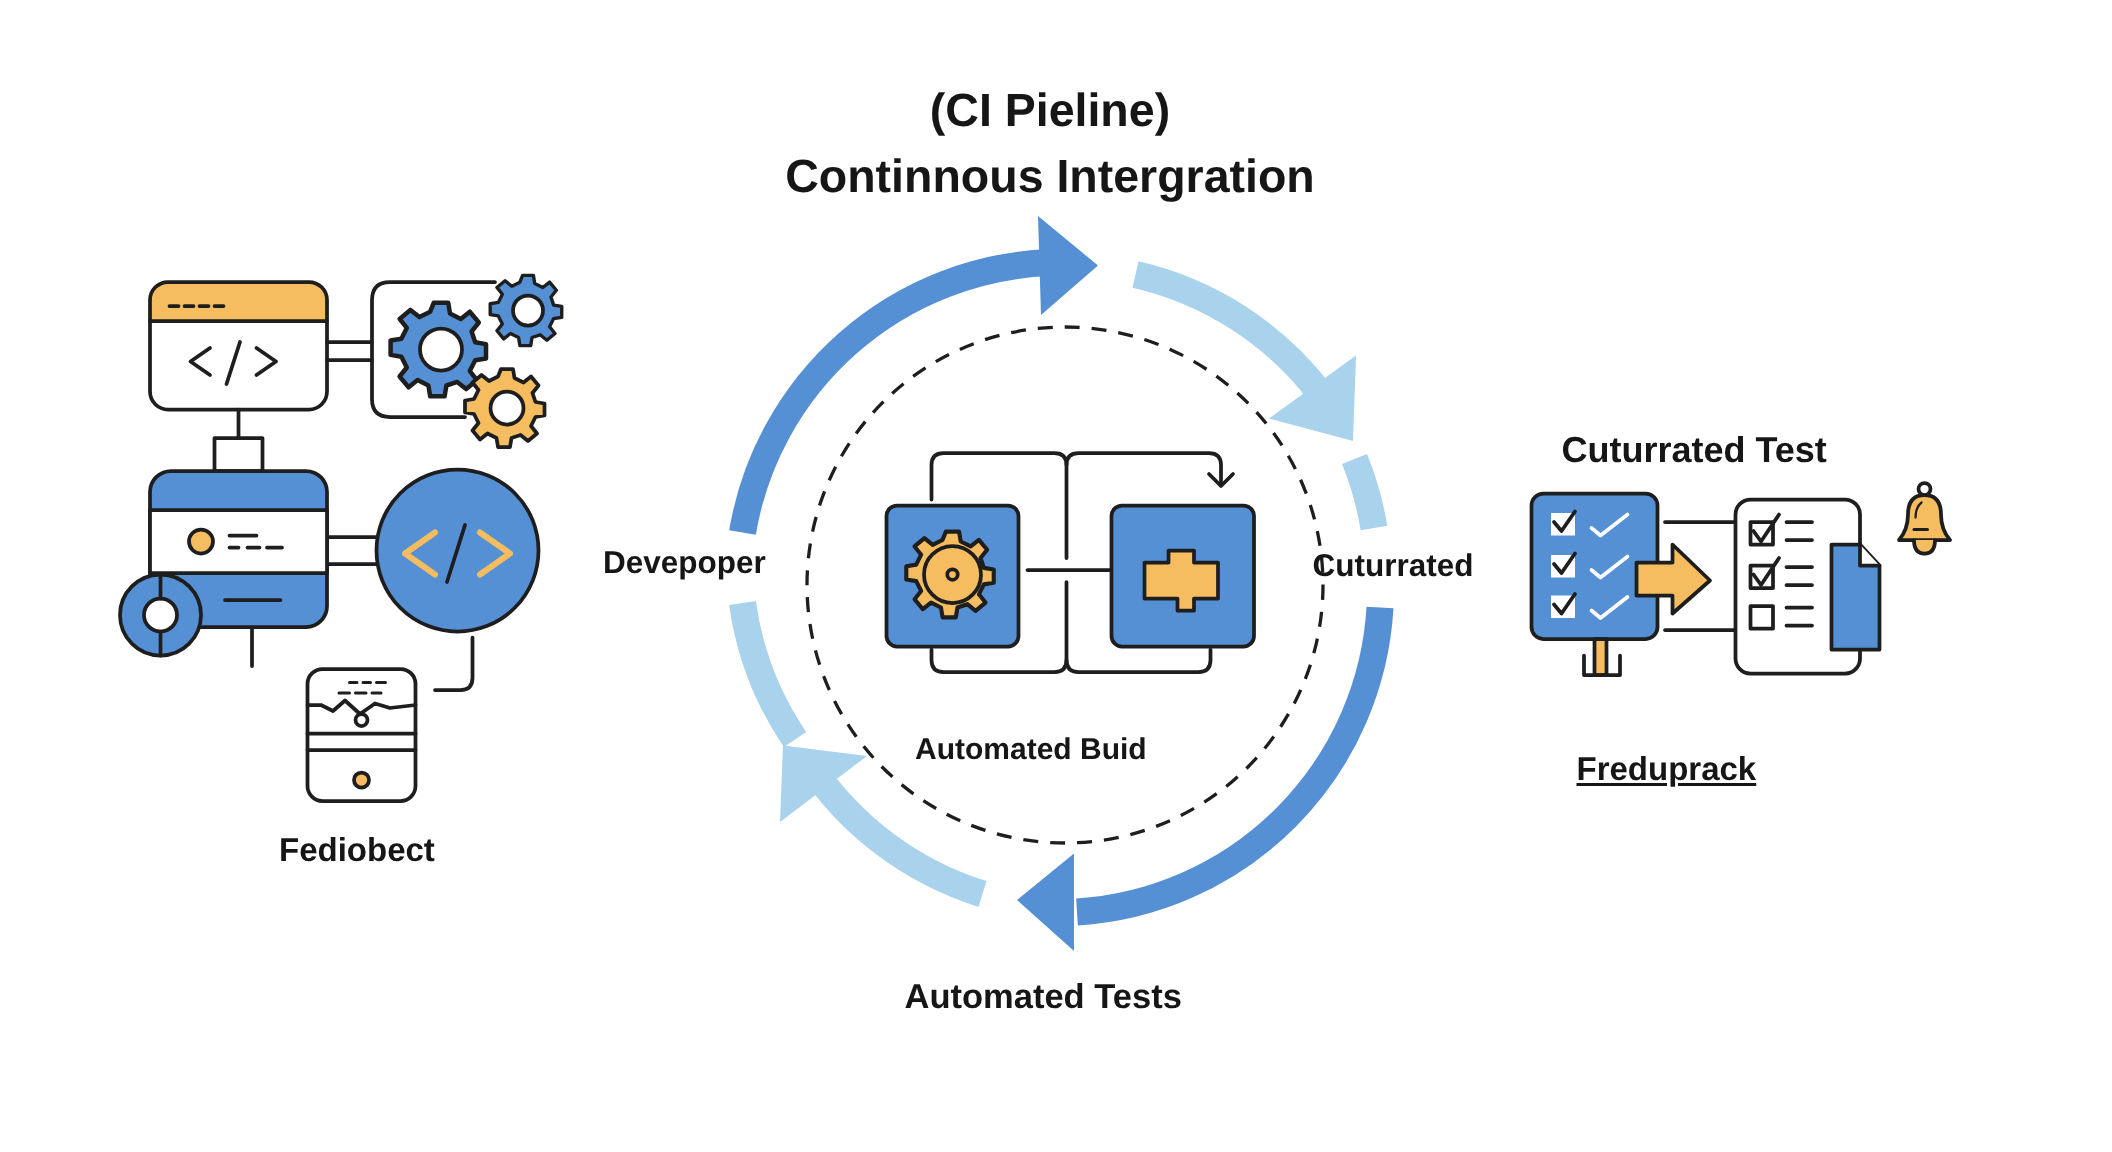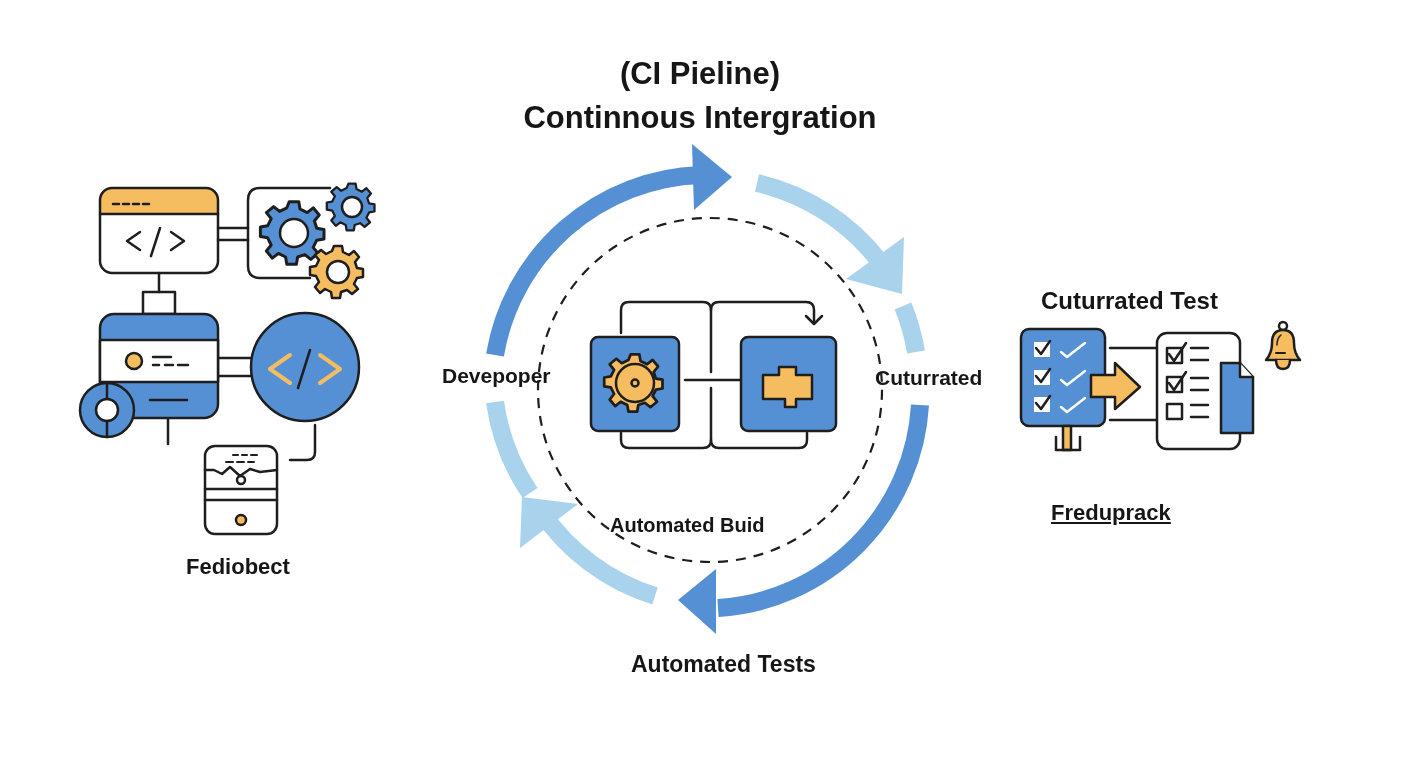--- a/index.html
+++ b/index.html
@@ -165,18 +165,18 @@
       <circle cx="1283" cy="326" r="4"></circle>
       <path d="M1266,360 Q1272,353 1272,343 Q1272,330 1283,330 Q1294,330 1294,343 Q1294,353 1300,360 Z" fill="#f5bd5f"></path>
       <path d="M1276,360 Q1276,369 1283,369 Q1290,369 1290,360" fill="#f5bd5f"></path>
       <path d="M1276,353 h9" stroke-width="2"></path>
       <path d="M1277,345 Q1277,338 1281,335" stroke-width="1.5"></path>
     </g>
   </g>
 </svg>
 
 <div class="lbl" style="left:186px; top:554px; font-size:22px;">Fediobect</div>
-<div class="lbl" style="left:402px; top:364px; font-size:21px;margin-left:40px;">Devepoper</div>
+<div class="lbl" style="left:402px; top:364px; font-size:21px;">Devepoper</div>
 <div class="lbl" style="left:875px; top:366px; font-size:21px;">Cuturrated</div>
-<div class="lbl" style="left:610px; top:514px; font-size:20px;">Automated Buid</div>
-<div class="lbl" style="left:603px; top:651px; font-size:23px;margin-left:28px;">Automated Tests</div>
+<div class="lbl" style="left:610px; top:489px; font-size:20px;">Automated Buid</div>
+<div class="lbl" style="left:603px; top:651px; font-size:23px;">Automated Tests</div>
 <div class="lbl" style="left:1025px; top:287px; font-size:24px;margin-left:16px;">Cuturrated Test</div>
 <div class="lbl" style="left:1051px; top:500px; font-size:22px;text-decoration:underline;">Freduprack</div>
 
 </body></html>

